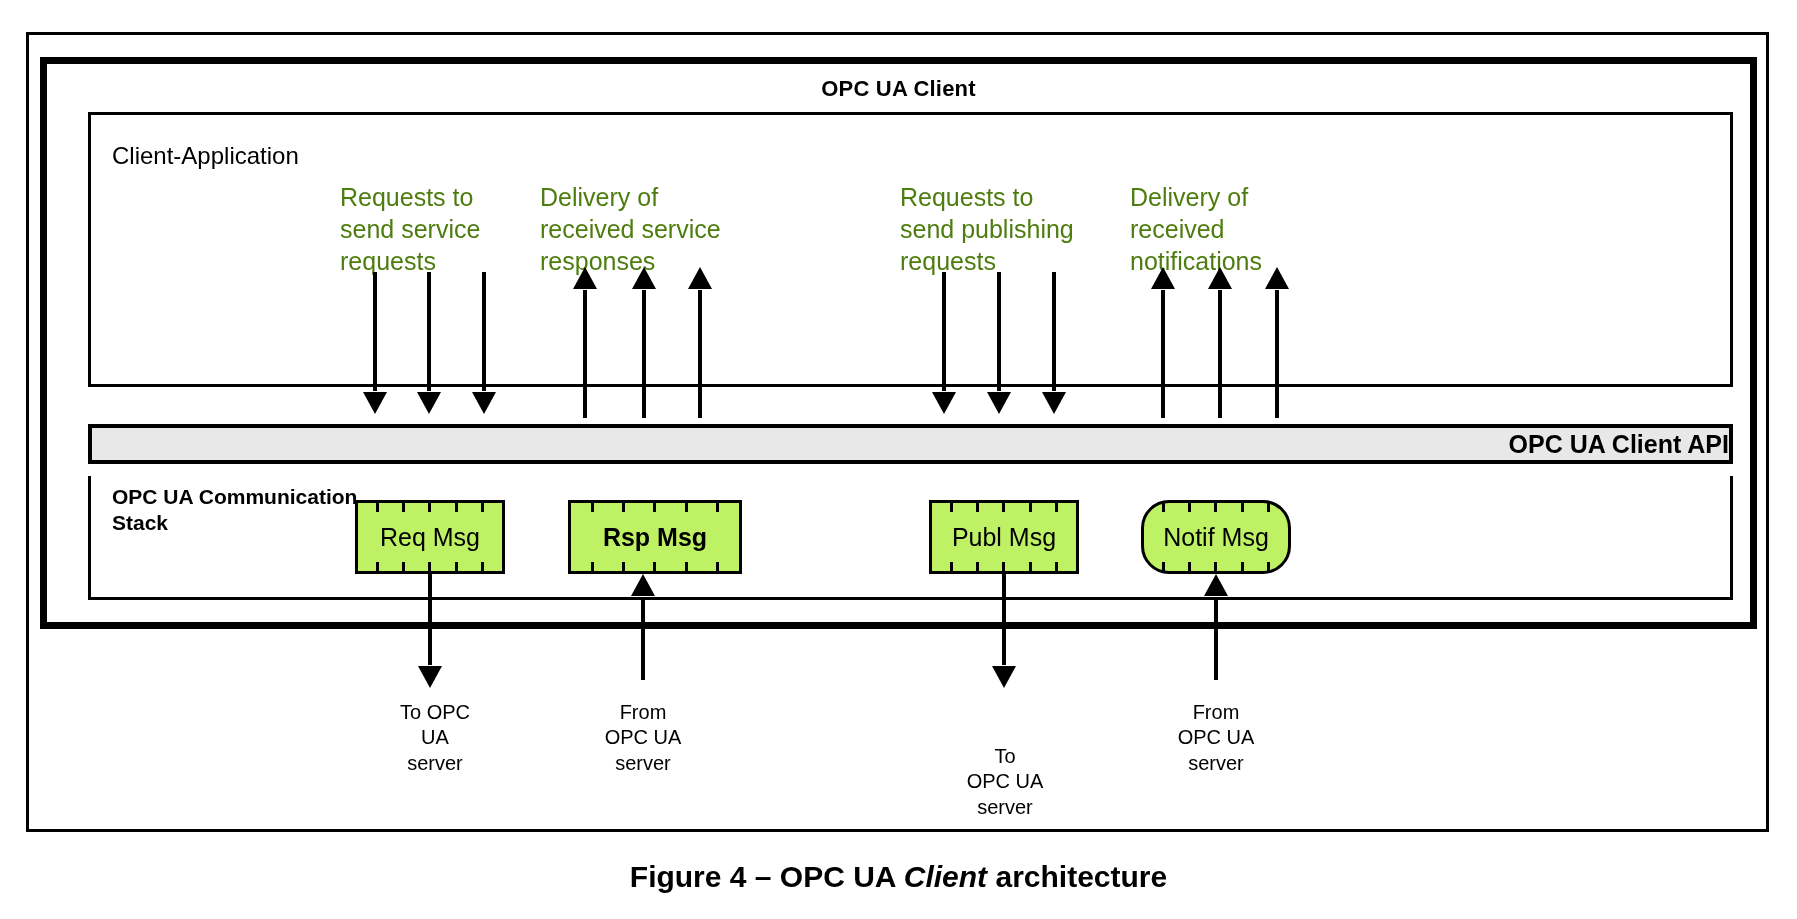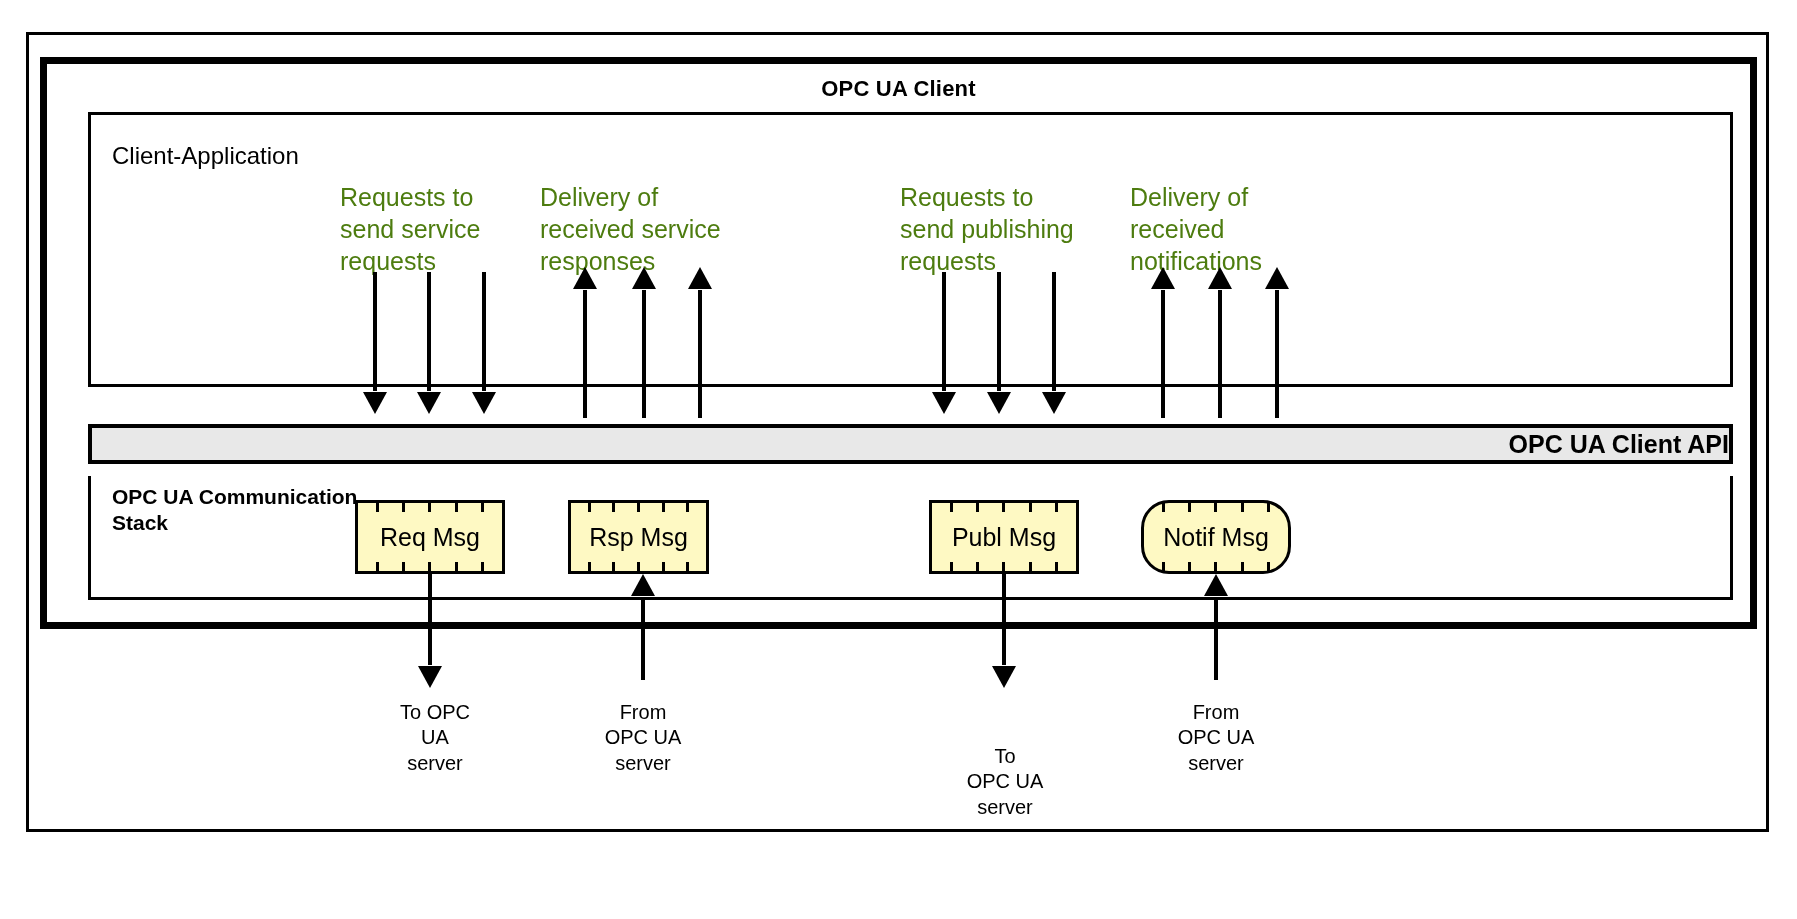--- a/index.html
+++ b/index.html
@@ -119,21 +119,21 @@
     white-space: pre-line;
   }
 
   
   .msg-box {
     position: absolute;
     top: 500px;
     height: 74px;
     border: 3px solid #000000;
     box-sizing: border-box;
-    background: #fef9c3;
+    background: #bef264;
     display: flex;
     align-items: center;
     justify-content: center;
     font-size: 25px;
     color: #000000;
   }
   .msg-box .ticks-top,
   .msg-box .ticks-bottom {
     position: absolute;
     left: 6px;
@@ -279,21 +279,21 @@
         </div>
         <span>Req Msg</span>
         <div class="ticks-bottom">
           <i></i>
           <i></i>
           <i></i>
           <i></i>
           <i></i>
         </div>
       </div>
-      <div class="msg-box" style="left: 568px; width: 141px;">
+      <div class="msg-box" style="left: 568px; width: 174px; font-weight: bold;">
         <div class="ticks-top">
           <i></i>
           <i></i>
           <i></i>
           <i></i>
           <i></i>
         </div>
         <span>Rsp Msg</span>
         <div class="ticks-bottom">
           <i></i>
@@ -354,14 +354,17 @@
 OPC UA
 server</div>
       <div class="server-label" style="left: 910px; width: 190px; margin-top: 44px;">To
 OPC UA
 server</div>
       <div class="server-label" style="left: 1121px; width: 190px;">From
 OPC UA
 server</div>
     </div>
 
+  <div class="caption">
+    <span>Figure 4 – OPC UA </span><em>Client</em><span> architecture</span>
+  </div>
 
 </div>
 
 </body></html>

